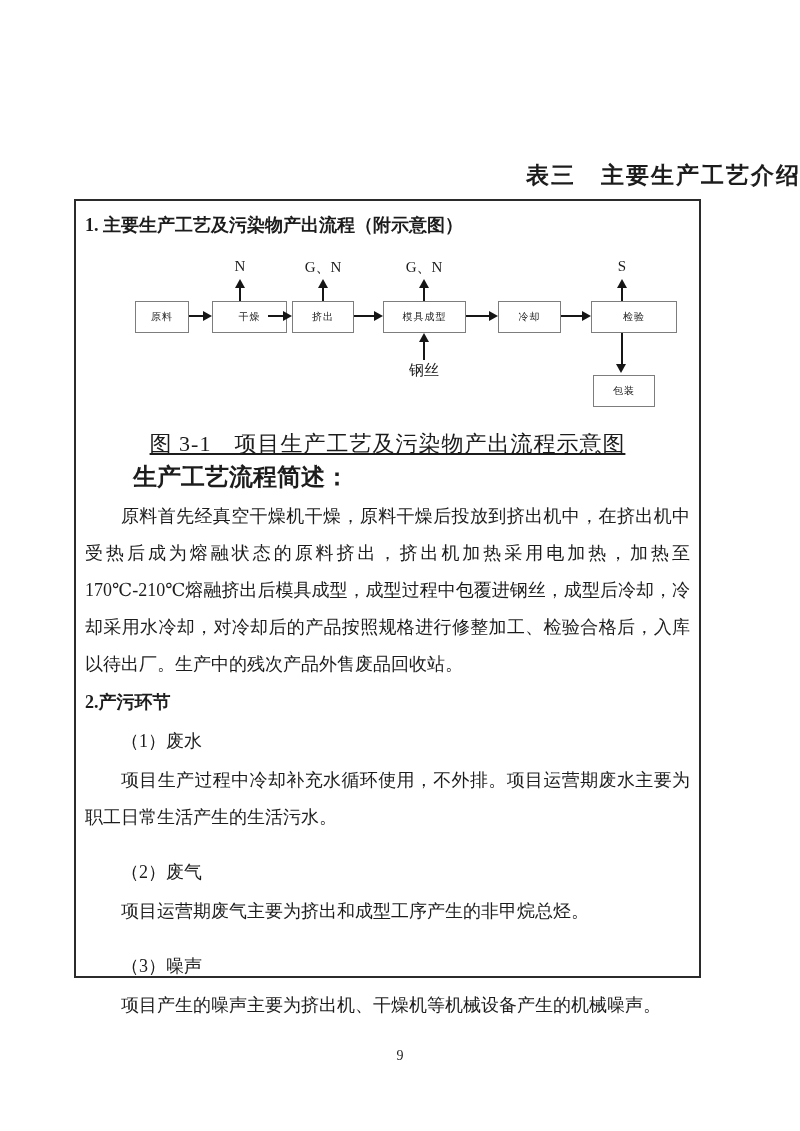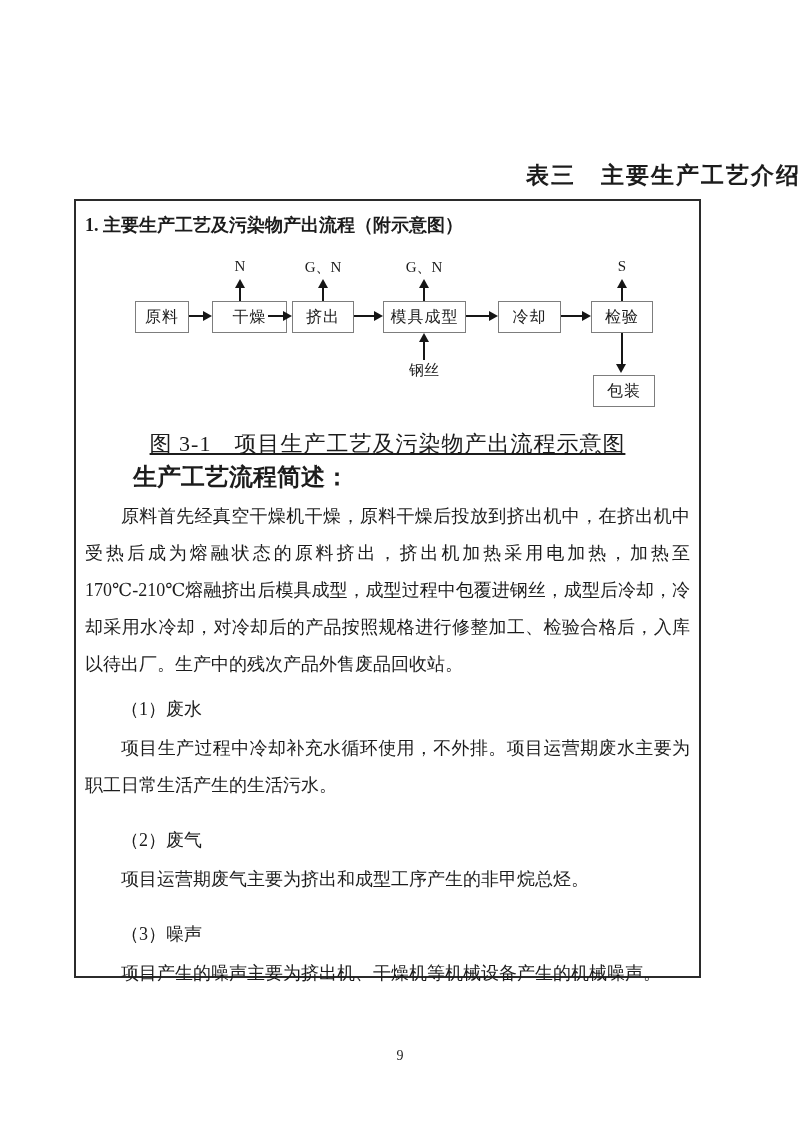--- a/index.html
+++ b/index.html
@@ -55,30 +55,30 @@
   }
   .fbox {
     position: absolute;
     top: 43px;
     height: 32px;
     border: 1px solid #7d7d7d;
     background: #fff;
     display: flex;
     align-items: center;
     justify-content: center;
-    font-size: 16px;
+    font-size: 10px;
     letter-spacing: 1px;
     white-space: nowrap;
   }
   .b-raw        { left: 50px;  width: 54px; }
   .b-dry        { left: 127px; width: 75px; }
   .b-extr       { left: 207px; width: 62px; }
   .b-form       { left: 298px; width: 83px; }
   .b-cool       { left: 413px; width: 63px; }
-  .b-insp       { left: 506px; width: 62px; }
+  .b-insp       { left: 506px; width: 86px; }
   .b-pack       { left: 508px; width: 62px; top: 117px; }
 
   .hline { position: absolute; top: 57px; height: 2px; background: #161616; }
   .vline { position: absolute; width: 2px; background: #161616; }
   .tri-right {
     position: absolute; top: 53px; width: 0; height: 0;
     border-top: 5px solid transparent; border-bottom: 5px solid transparent;
     border-left: 9px solid #161616;
   }
   .tri-up {
@@ -204,20 +204,21 @@
       <span class="vline d-line"></span>
       <span class="tri-down d-tri"></span>
     </div>
 
     <div class="fig-caption">图 3-1　项目生产工艺及污染物产出流程示意图</div>
 
     <div class="brief-heading">生产工艺流程简述：</div>
 
     <p class="body-para">原料首先经真空干燥机干燥，原料干燥后投放到挤出机中，在挤出机中受热后成为熔融状态的原料挤出，挤出机加热采用电加热，加热至 170℃-210℃熔融挤出后模具成型，成型过程中包覆进钢丝，成型后冷却，冷却采用水冷却，对冷却后的产品按照规格进行修整加工、检验合格后，入库以待出厂。生产中的残次产品外售废品回收站。</p>
 
+    <div class="sec-heading second">2.产污环节</div>
 
     <div class="sub-label">（1）废水</div>
     <p class="body-para tight">项目生产过程中冷却补充水循环使用，不外排。项目运营期废水主要为职工日常生活产生的生活污水。</p>
 
     <div class="sub-label tight">（2）废气</div>
     <p class="body-para tight">项目运营期废气主要为挤出和成型工序产生的非甲烷总烃。</p>
 
     <div class="sub-label tight">（3）噪声</div>
     <p class="body-para tight">项目产生的噪声主要为挤出机、干燥机等机械设备产生的机械噪声。</p>
 

